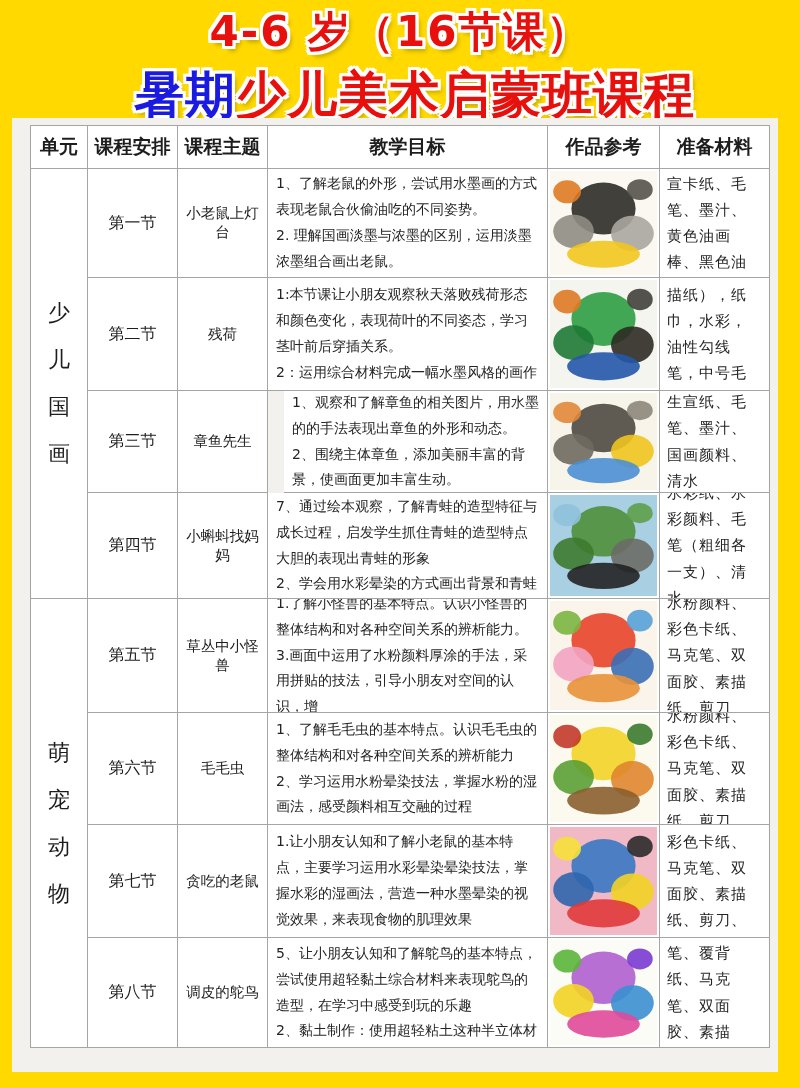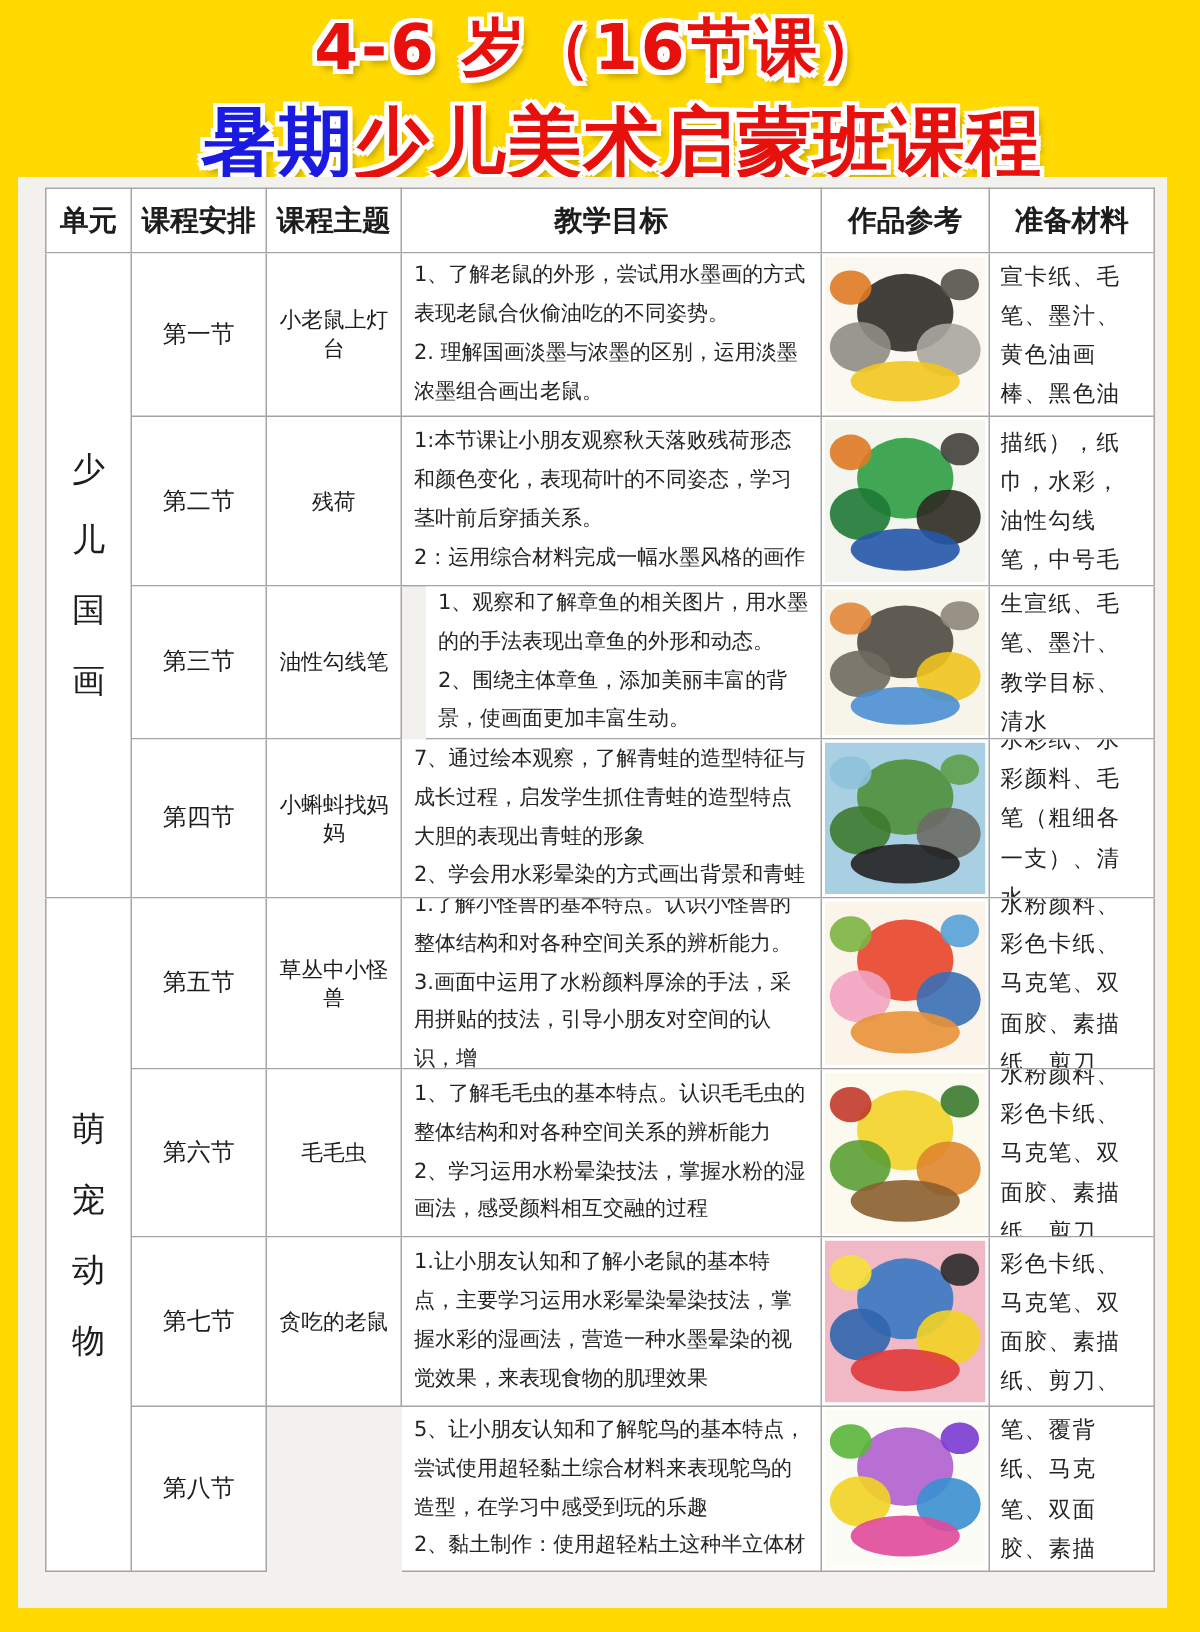--- a/index.html
+++ b/index.html
@@ -135,38 +135,38 @@
           <ellipse cx="77" cy="60" rx="20" ry="17" fill="#2E2B24" opacity="0.9"></ellipse>
           <ellipse cx="50" cy="80" rx="34" ry="13" fill="#2456A8" opacity="0.9"></ellipse>
           <ellipse cx="16" cy="20" rx="13" ry="11" fill="#DF7A23" opacity="0.9"></ellipse>
           <ellipse cx="84" cy="18" rx="12" ry="10" fill="#43403A" opacity="0.9"></ellipse>
         </svg>
       </div>
       <div class="cell materials-cell" style="grid-area: 3 / 6;">
         <div>宣纸（或素描纸），纸巾，水彩，油性勾线笔，中号毛笔、</div>
       </div>
       <div class="cell lesson-cell" style="grid-area: 4 / 2;">第三节</div>
-      <div class="cell topic-cell" style="grid-area: 4 / 3;">油性勾线笔</div>
+      <div class="cell topic-cell" style="grid-area: 4 / 3;">章鱼先生</div>
       <div class="cell objectives-cell" style="grid-area: 4 / 4; margin-left: 16px;">
         <div>1、观察和了解章鱼的相关图片，用水墨的的手法表现出章鱼的外形和动态。</div>
         <div>2、围绕主体章鱼，添加美丽丰富的背景，使画面更加丰富生动。</div>
       </div>
       <div class="cell artwork-cell" title="ink-octopus-painting" style="grid-area: 4 / 5;">
         <svg viewBox="0 0 100 100" preserveAspectRatio="none">
           <rect x="0" y="0" width="100" height="100" fill="#F7F4EA"></rect>
           <ellipse cx="50" cy="36" rx="30" ry="25" fill="#4E4A42" opacity="0.9"></ellipse>
           <ellipse cx="22" cy="58" rx="19" ry="16" fill="#6E6A61" opacity="0.9"></ellipse>
           <ellipse cx="77" cy="60" rx="20" ry="17" fill="#EFC41E" opacity="0.9"></ellipse>
           <ellipse cx="50" cy="80" rx="34" ry="13" fill="#4A8FD4" opacity="0.9"></ellipse>
           <ellipse cx="16" cy="20" rx="13" ry="11" fill="#E2873A" opacity="0.9"></ellipse>
           <ellipse cx="84" cy="18" rx="12" ry="10" fill="#8C867B" opacity="0.9"></ellipse>
         </svg>
       </div>
       <div class="cell materials-cell" style="grid-area: 4 / 6;">
-        <div>生宣纸、毛笔、墨汁、教学目标、清水</div>
+        <div>生宣纸、毛笔、墨汁、国画颜料、清水</div>
       </div>
       <div class="cell lesson-cell" style="grid-area: 5 / 2;">第四节</div>
       <div class="cell topic-cell" style="grid-area: 5 / 3;">小蝌蚪找妈妈</div>
       <div class="cell objectives-cell" style="grid-area: 5 / 4;">
         <div>7、通过绘本观察，了解青蛙的造型特征与成长过程，启发学生抓住青蛙的造型特点大胆的表现出青蛙的形象</div>
         <div>2、学会用水彩晕染的方式画出背景和青蛙</div>
       </div>
       <div class="cell artwork-cell" title="tadpoles-and-frogs-watercolor" style="grid-area: 5 / 5;">
         <svg viewBox="0 0 100 100" preserveAspectRatio="none">
           <rect x="0" y="0" width="100" height="100" fill="#A9CFE3"></rect>
@@ -234,20 +234,21 @@
           <ellipse cx="77" cy="60" rx="20" ry="17" fill="#F2D324" opacity="0.9"></ellipse>
           <ellipse cx="50" cy="80" rx="34" ry="13" fill="#E03A3A" opacity="0.9"></ellipse>
           <ellipse cx="16" cy="20" rx="13" ry="11" fill="#F6E13A" opacity="0.9"></ellipse>
           <ellipse cx="84" cy="18" rx="12" ry="10" fill="#2B2B2B" opacity="0.9"></ellipse>
         </svg>
       </div>
       <div class="cell materials-cell" style="grid-area: 8 / 6;">
         <div>水粉颜料、彩色卡纸、马克笔、双面胶、素描纸、剪刀、勾</div>
       </div>
       <div class="cell lesson-cell" style="grid-area: 9 / 2;">第八节</div>
+      <div class="cell topic-cell" style="grid-area: 9 / 3;">调皮的鸵鸟</div>
       <div class="cell objectives-cell" style="grid-area: 9 / 4;">
         <div>5、让小朋友认知和了解鸵鸟的基本特点，尝试使用超轻黏土综合材料来表现鸵鸟的造型，在学习中感受到玩的乐趣</div>
         <div>2、黏土制作：使用超轻粘土这种半立体材</div>
       </div>
       <div class="cell artwork-cell" title="naughty-ostrich-clay-art" style="grid-area: 9 / 5;">
         <svg viewBox="0 0 100 100" preserveAspectRatio="none">
           <rect x="0" y="0" width="100" height="100" fill="#FCFCF6"></rect>
           <ellipse cx="50" cy="36" rx="30" ry="25" fill="#B05FD0" opacity="0.9"></ellipse>
           <ellipse cx="22" cy="58" rx="19" ry="16" fill="#F2D324" opacity="0.9"></ellipse>
           <ellipse cx="77" cy="60" rx="20" ry="17" fill="#3A8FD0" opacity="0.9"></ellipse>

